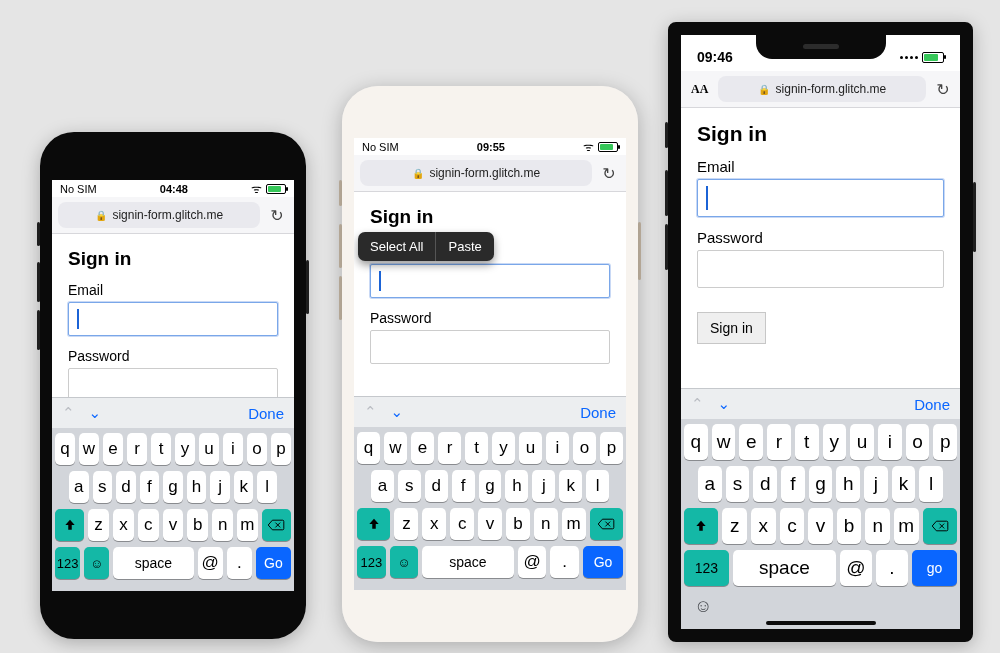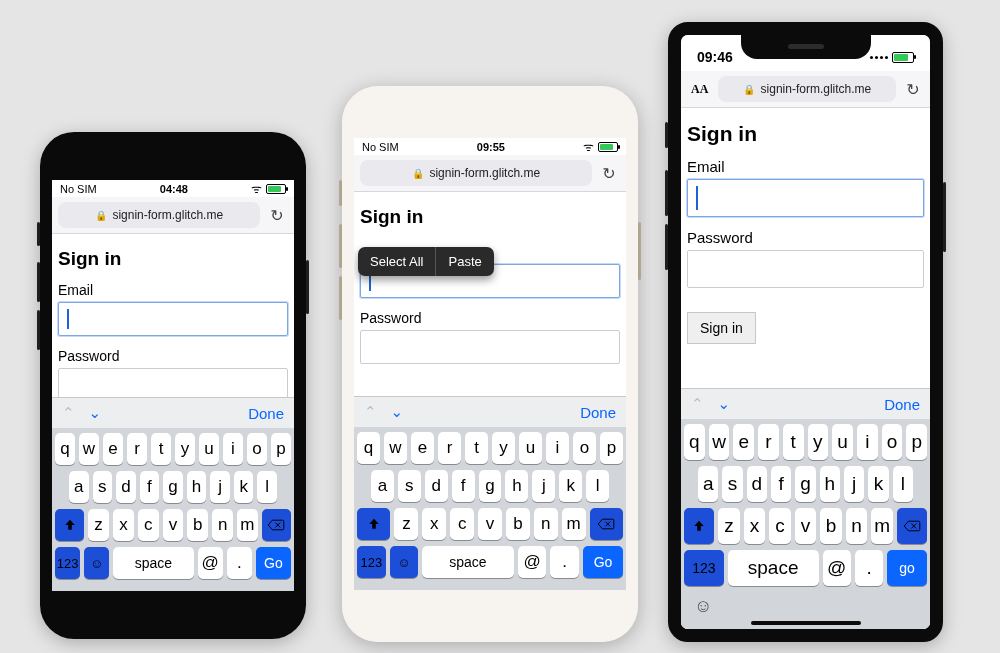--- a/index.html
+++ b/index.html
@@ -31,21 +31,21 @@
   
   .p2 { left:342px; top:86px; }
   .p2 .frame { width:296px; height:556px; border-width:52px 12px 52px 12px; border-color:#f7f3ee; border-radius:36px; box-shadow: 0 4px 20px rgba(0,0,0,.25), inset 0 0 0 2px #e7d7be; }
   .p2 .earpiece { position:absolute; top:-32px; left:50%; transform:translateX(-50%); width:42px; height:5px; background:#d9cdb8; border-radius:3px; }
   .p2 .cam { position:absolute; top:-34px; left:calc(50% - 46px); width:9px; height:9px; background:#7a6c56; border-radius:50%; }
   .p2 .cam2 { position:absolute; top:-48px; left:50%; transform:translateX(-50%); width:7px; height:7px; background:#9c8c70; border-radius:50%; }
   .p2 .home { position:absolute; bottom:-46px; left:50%; transform:translateX(-50%); width:38px; height:38px; background: radial-gradient(circle,#f5efe5,#e4d3b6); border:1px solid #dcc9a6; border-radius:50%; }
 
   
   .p3 { left:668px; top:22px; }
-  .p3 .frame { width:275px; height:620px; border-width:13px; border-color:#0b0b0b; border-radius:20px; }
+  .p3 .frame { width:305px; height:620px; border-width:13px; border-color:#0b0b0b; border-radius:8px; }
   .p3 .notch { position:absolute; top:0; left:50%; transform:translateX(-50%); width:130px; height:24px; background:#0b0b0b; border-radius:0 0 16px 16px; z-index:3; }
   .p3 .notch::after { content:""; position:absolute; top:9px; left:50%; transform:translateX(-50%); width:36px; height:5px; background:#2c2c2c; border-radius:3px; }
   .p3 .home-indicator { position:absolute; bottom:4px; left:50%; transform:translateX(-50%); width:110px; height:4px; background:#0b0b0b; border-radius:3px; }
 
   
   .status-bar { display:flex; align-items:flex-start; justify-content:space-between; font-size:11px; padding:3px 8px 2px; color:#000; }
   .status-bar .time { font-weight:600; font-size:11px; }
   .status-bar .right { display:flex; align-items:center; gap:4px; }
   .batt { width:20px; height:10px; border:1px solid #000; border-radius:2px; position:relative; }
   .batt::after{ content:""; position:absolute; right:-3px; top:2px; width:2px; height:4px; background:#000; border-radius:1px;}
@@ -59,21 +59,21 @@
   .p3 .dots span{ width:3px; height:3px; background:#000; border-radius:50%; }
 
   
   .url-bar { display:flex; align-items:center; gap:6px; padding:5px 6px; background:#f6f6f8; border-bottom:1px solid #d7d7db; }
   .url-pill { flex:1; background:#e9e9ee; border-radius:8px; height:26px; display:flex; align-items:center; justify-content:center; gap:5px; font-size:12px; color:#222; }
   .url-pill .lock { font-size:10px; }
   .refresh { width:22px; height:22px; display:flex; align-items:center; justify-content:center; color:#444; }
   .aa { font-size:12px; font-weight:600; padding:0 4px; }
 
   
-  .page { flex:1; overflow:hidden; padding:10px 6px; font-size:14px; }
+  .page { flex:1; overflow:hidden; padding:10px 16px; font-size:14px; }
   .page h1 { font-size:19px; margin:4px 0 12px; font-weight:700; }
   .lbl { font-size:14px; margin-bottom:4px; display:block; }
   .field { width:100%; height:34px; border:1px solid #ccc; background:#fff; border-radius:2px; padding:4px 8px; margin-bottom:12px; position:relative; }
   .field.focus { border:1.5px solid #7aa7e9; box-shadow:0 0 0 1px rgba(120,160,230,.4);}
   .cursor { position:absolute; left:8px; top:6px; bottom:6px; width:1.5px; background:#1b63d6; }
   .btn-submit { display:inline-block; padding:7px 12px; border:1px solid #c7c7c7; background:#efefef; font-size:14px; }
 
   
   .ctx { position:absolute; background:#2a2a2a; border-radius:7px; display:flex; font-size:13px; color:#fff; box-shadow:0 4px 8px rgba(0,0,0,.4); z-index:4; }
   .ctx div{ padding:7px 12px; }
@@ -83,21 +83,21 @@
   
   .kb-acc { display:flex; align-items:center; justify-content:space-between; background:#eceef0; border-top:1px solid #c5c8cc; padding:6px 10px; font-size:15px; }
   .kb-acc .arrows { display:flex; gap:14px; color:#b9bcc2; }
   .kb-acc .arrows .down { color:#0a66ff; }
   .kb-acc .done { color:#0a66ff; font-weight:500; font-size:15px; }
 
   
   .keyboard { background:#d2d5da; padding:5px 3px 6px; }
   .krow { display:flex; justify-content:center; gap:4px; margin-bottom:6px; }
   .key { background:#fff; border-radius:5px; box-shadow:0 1px 0 #898b8f; height:32px; display:flex; align-items:center; justify-content:center; font-size:17px; color:#000; flex:1; min-width:0;}
-  .key.fn { background:#1d4ed8; font-size:13px;}
+  .key.fn { background:#14b8a6; font-size:13px;}
   .key.space { flex:3.2; font-size:14px;}
   .key.wide { flex:1.4;}
   .key.go { background:#0a66ff; color:#fff; font-size:14px; flex:1.4;}
   .krow.pad { padding:0 14px; }
   .shift-icon{ width:14px; height:14px; }
   .bk-icon{ width:18px; height:14px; }
   .emoji{ font-size:15px; }
 
   .p3 .keyboard .key{ height:36px; font-size:19px;}
   .p3 .keyboard .key.fn,.p3 .keyboard .key.go{ font-size:14px;}
@@ -227,21 +227,21 @@
       </div>
       <div class="url-bar">
         <div class="url-pill">
           <span class="lock">🔒</span>
           <span>signin-form.glitch.me</span>
         </div>
         <div class="refresh">↻</div>
       </div>
       <div class="page" style="position:relative;">
         <h1>Sign in</h1>
-        <div class="ctx" style="top:40px; left:4px;margin-top:15px;">
+        <div class="ctx" style="top:40px; left:4px;">
           <div>Select All</div>
           <div>Paste</div>
         </div>
         <span class="lbl" style="visibility:hidden">.</span>
         <div class="field focus" style="margin-top:8px;">
               <span class="cursor"></span>
             </div>
         <span class="lbl">Password</span>
         <div class="field"></div>
       </div>

